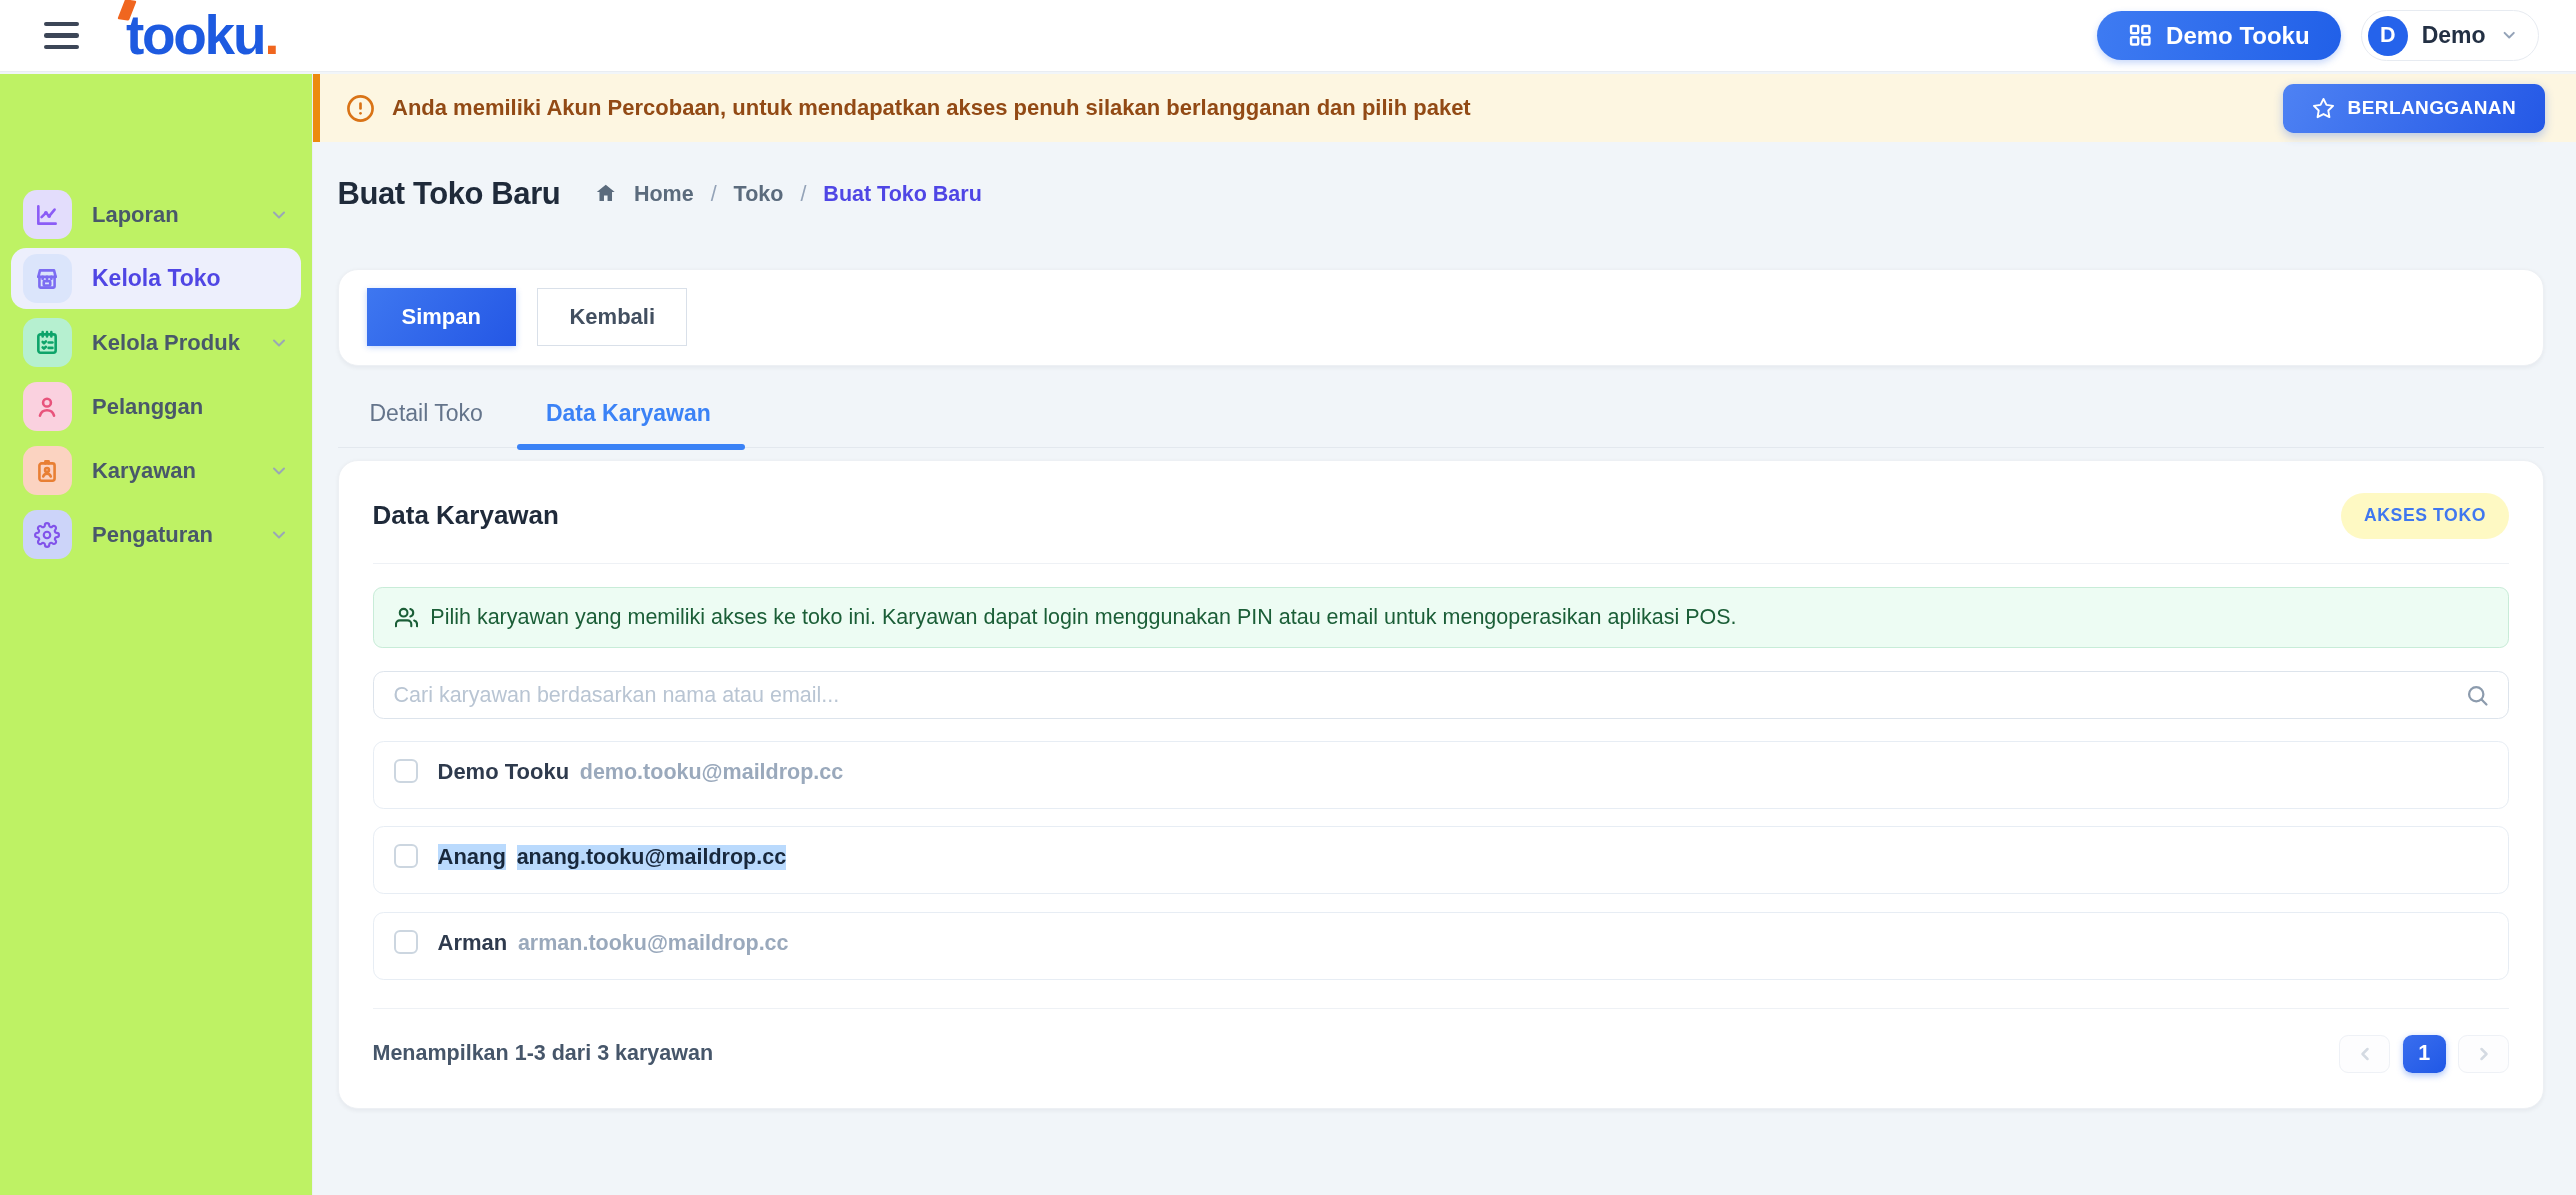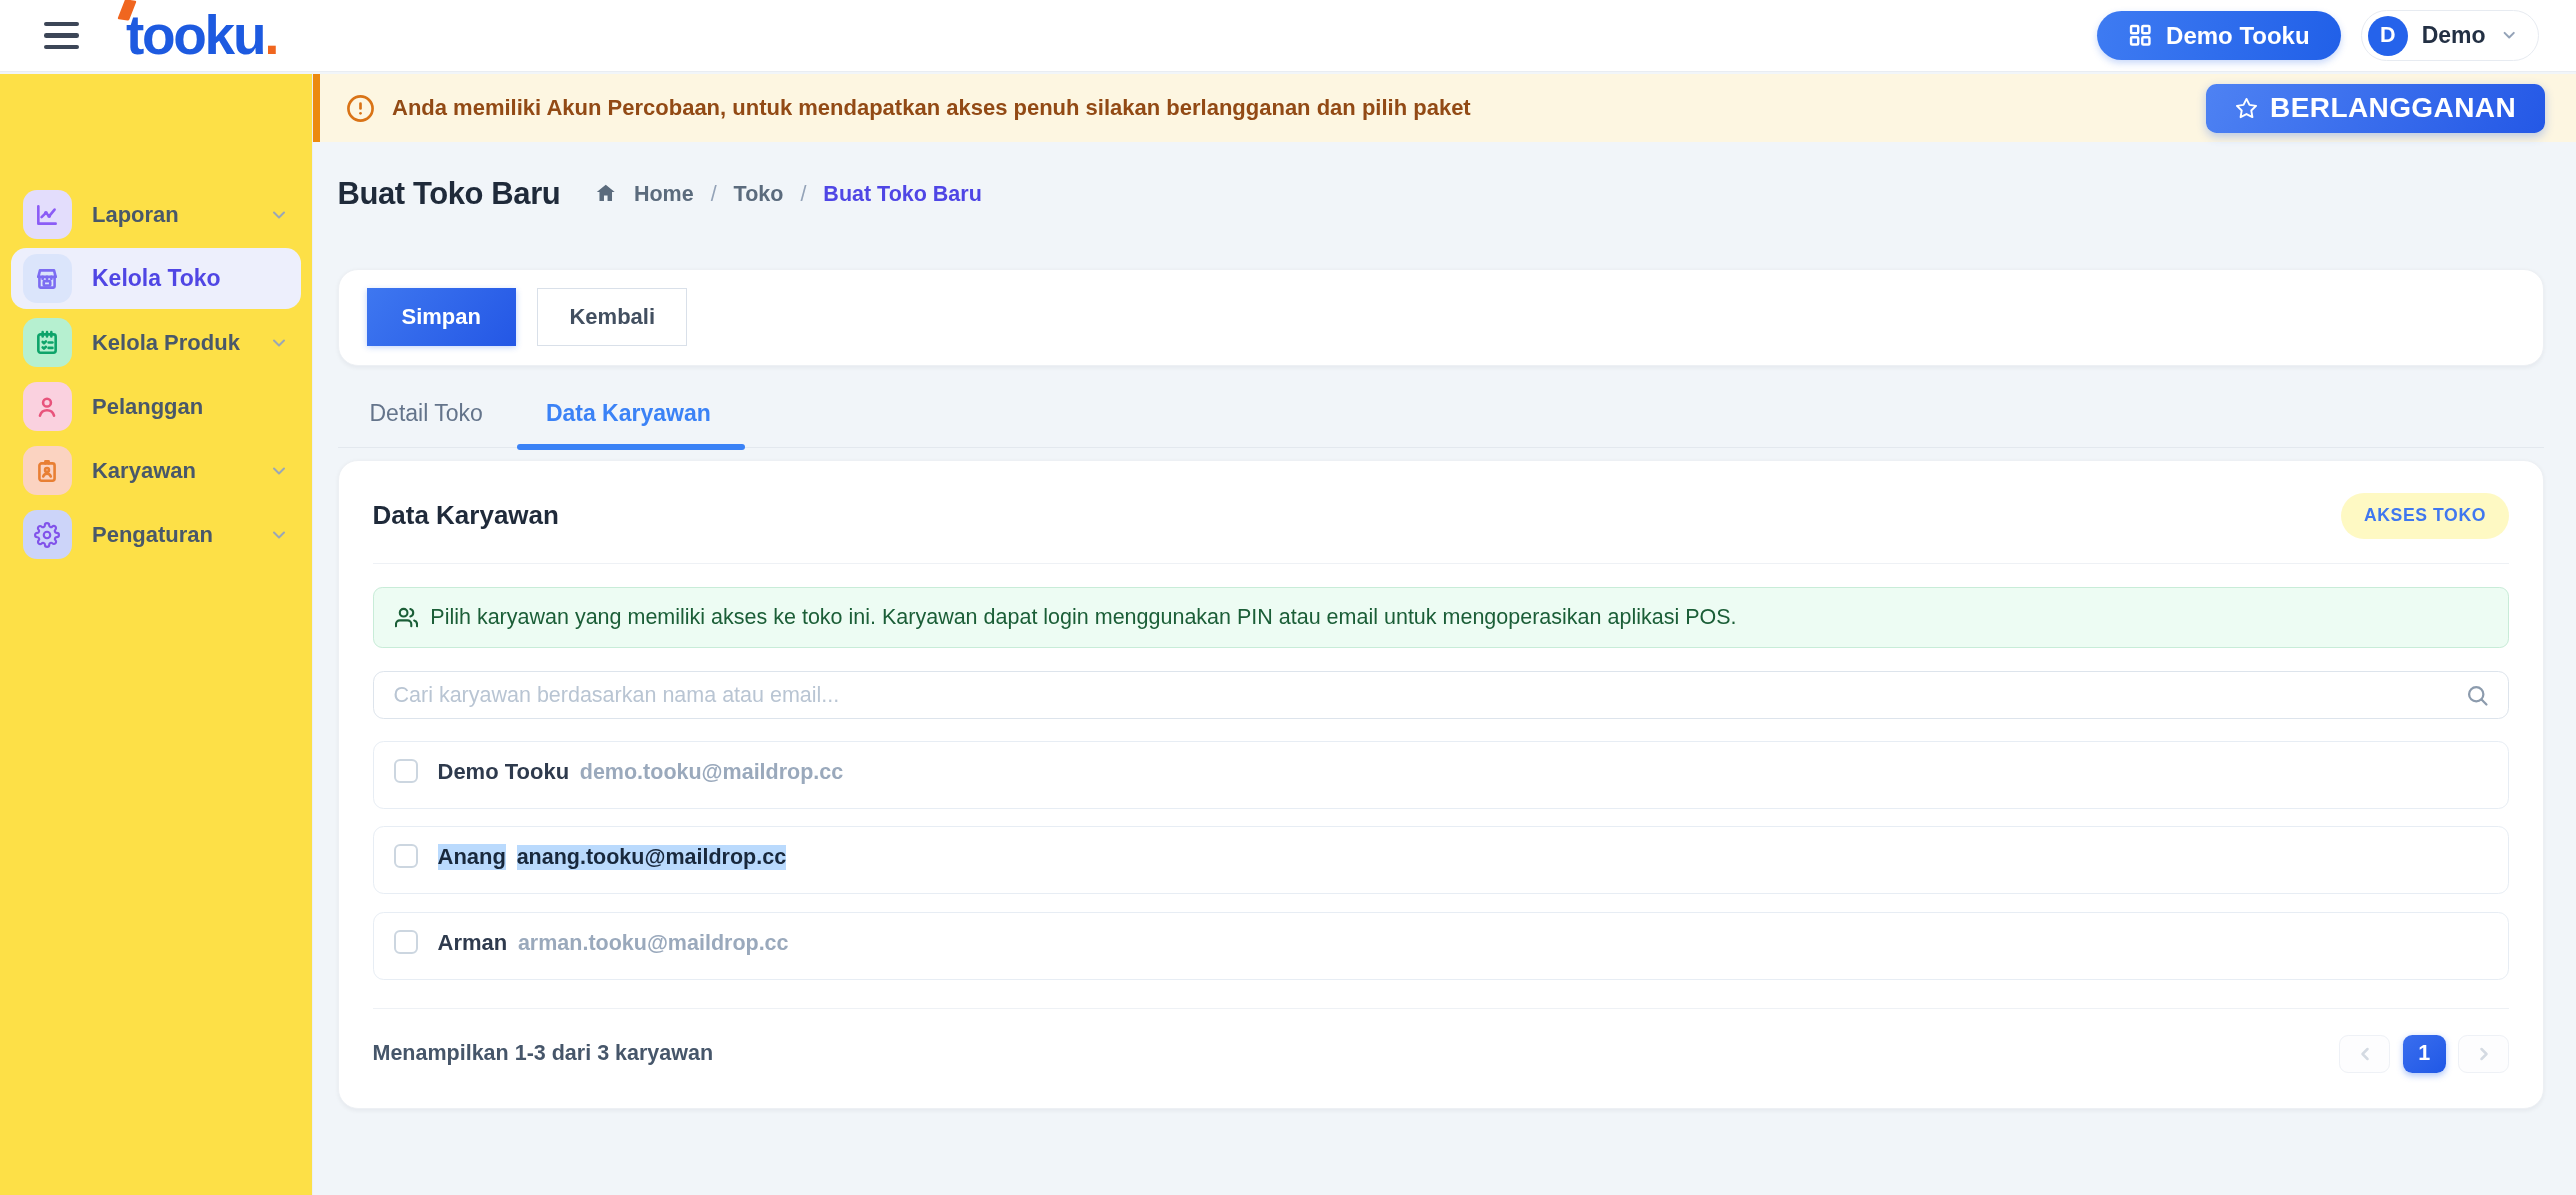--- a/index.html
+++ b/index.html
@@ -33,21 +33,21 @@
   .user-pill {
     display:flex; align-items:center; gap:14px; height:51px; padding:4.6px 20px 4.6px 6.1px;
     background:#fff; border:1.5px solid #e7ebf1; border-radius:766px; cursor:pointer; font-family:inherit;
   }
   .avatar { width:40px; height:40px; border-radius:50%; background:#2563eb; color:#fff; font-size:21.5px; font-weight:bold; display:flex; align-items:center; justify-content:center; }
   .user-name { font-size:23px; font-weight:bold; color:#233044; }
 
   
   .sidebar {
     position:absolute; top:74px; left:0; bottom:0; width:313px;
-    background:#fde047; border-right:1.5px solid #eceff3;
+    background:#bef264; border-right:1.5px solid #eceff3;
     padding:110px 10.7px 0; z-index:20;
   }
   .side-item {
     display:flex; align-items:center; gap:20px;
     height:61px; padding:0 12.3px; margin-bottom:3.1px;
     border-radius:15.3px; cursor:pointer;
   }
   .side-item.active { background:#edeffc; }
   .icon-box { width:49px; height:49px; border-radius:14px; display:flex; align-items:center; justify-content:center; flex:none; }
   .side-label { font-size:22px; font-weight:600; color:#49586a; }
@@ -67,21 +67,21 @@
   .trial-banner {
     height:68px; background:#fdf6e1; border-left:7.7px solid #ec8a0f;
     display:flex; align-items:center; gap:17px; padding:0 31px 0 26px;
   }
   .trial-banner .alert-icon { color:#d97316; flex:none; }
   .trial-msg { font-size:22px; font-weight:600; color:#924a15; }
   .subscribe-btn {
     margin-left:auto; display:flex; align-items:center; gap:12.3px; height:49px; padding:0 29px;
     border:none; border-radius:10.7px; cursor:pointer; font-family:inherit;
     background:linear-gradient(120deg,#4e82f3,#2458e6);
-    color:#fff; font-size:28px; font-weight:bold; letter-spacing:0.4px;
+    color:#fff; font-size:19px; font-weight:bold; letter-spacing:0.4px;
     box-shadow:0 3.1px 9.2px rgba(37,99,235,.3);
   }
 
   .page-head { display:flex; align-items:center; gap:35px; margin:34px 32px 0 24.5px; }
   .page-title { font-size:31px; font-weight:bold; color:#1f2a3a; letter-spacing:-0.4px; }
   .breadcrumb { display:flex; align-items:center; gap:17px; font-size:21.5px; font-weight:600; color:#5b6b7d; }
   .crumb-sep { color:#94a3b8; font-weight:normal; }
   .crumb-current { color:#4f46e5; font-weight:bold; }
   .crumb-link { cursor:pointer; }
 

